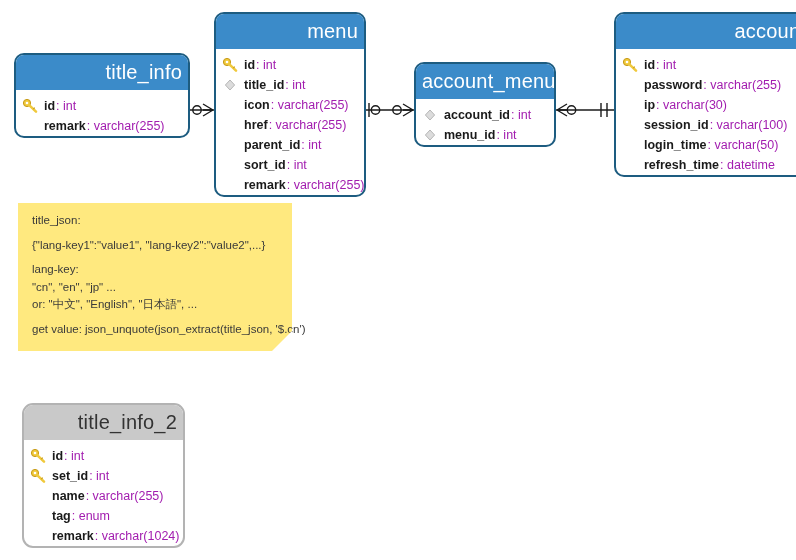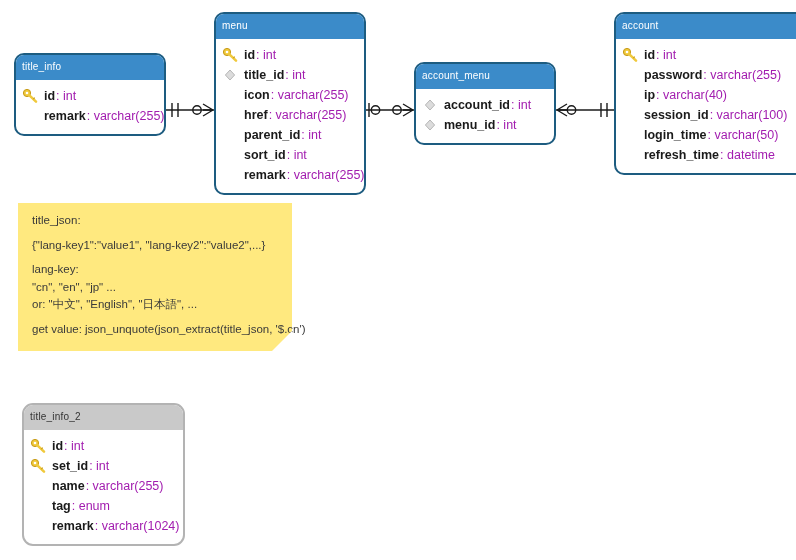--- a/index.html
+++ b/index.html
@@ -27,28 +27,28 @@
     box-sizing: border-box;
     border: 2px solid #1d5c80;
     border-radius: 10px;
     background: #ffffff;
     overflow: hidden;
   }
   .entity .ehead {
     box-sizing: border-box;
     background: #3b8bc9;
     color: #ffffff;
-    font-size: 10px;
-    text-align: left;
+    font-size: 20px;
+    text-align: right;
     padding: 7px 6px 8px 6px;
     letter-spacing: .2px;
     line-height: 1;
   }
   .entity .ebody {
-    padding: 6px 6px 8px 6px;
+    padding: 6px 6px 0 6px;
   }
   .erow {
     display: flex;
     align-items: center;
     height: 20px;
     font-size: 12.5px;
     white-space: nowrap;
   }
   .erow .slot {
     width: 22px;
@@ -156,21 +156,21 @@
       <line x1="556" y1="110" x2="614" y2="110"></line>
 
       <path d="M557 110 L567 104 M557 110 L567 116 M557 110 L567 110"></path>
       <circle cx="571.5" cy="110" r="4.2"></circle>
 
       <line x1="601" y1="103" x2="601" y2="117"></line>
       <line x1="607" y1="103" x2="607" y2="117"></line>
     </g>
   </svg>
 
-  <div class="entity" style="left:14px; top:53px; width:152px;">
+  <div class="entity" style="left:14px; top:53px; width:176px;">
     <div class="ehead">title_info</div>
     <div class="ebody">
       <div class="erow">
         <span class="slot">
           <svg class="ico" viewBox="0 0 18 16">
             <circle cx="5" cy="5" r="3.6" fill="#f0c93c" stroke="#c79a16" stroke-width="1"></circle>
             <circle cx="5" cy="5" r="1.3" fill="#ffffff"></circle>
             <path d="M7.4 7.4 L14 13.6" stroke="#f0c93c" stroke-width="2.6" stroke-linecap="round"></path>
             <path d="M11.3 11.1 L12.8 9.7" stroke="#c79a16" stroke-width="1.1"></path>
           </svg>
@@ -278,21 +278,21 @@
           <span class="ftype">:&nbsp;<span>int</span></span>
       </div>
       <div class="erow">
         <span class="slot"></span>
         <span class="fname">password</span>
           <span class="ftype">:&nbsp;<span>varchar(255)</span></span>
       </div>
       <div class="erow">
         <span class="slot"></span>
         <span class="fname">ip</span>
-          <span class="ftype">:&nbsp;<span>varchar(40)</span></span>
+          <span class="ftype">:&nbsp;<span>varchar(30)</span></span>
       </div>
       <div class="erow">
         <span class="slot"></span>
         <span class="fname">session_id</span>
           <span class="ftype">:&nbsp;<span>varchar(100)</span></span>
       </div>
       <div class="erow">
         <span class="slot"></span>
         <span class="fname">login_time</span>
           <span class="ftype">:&nbsp;<span>varchar(50)</span></span>

